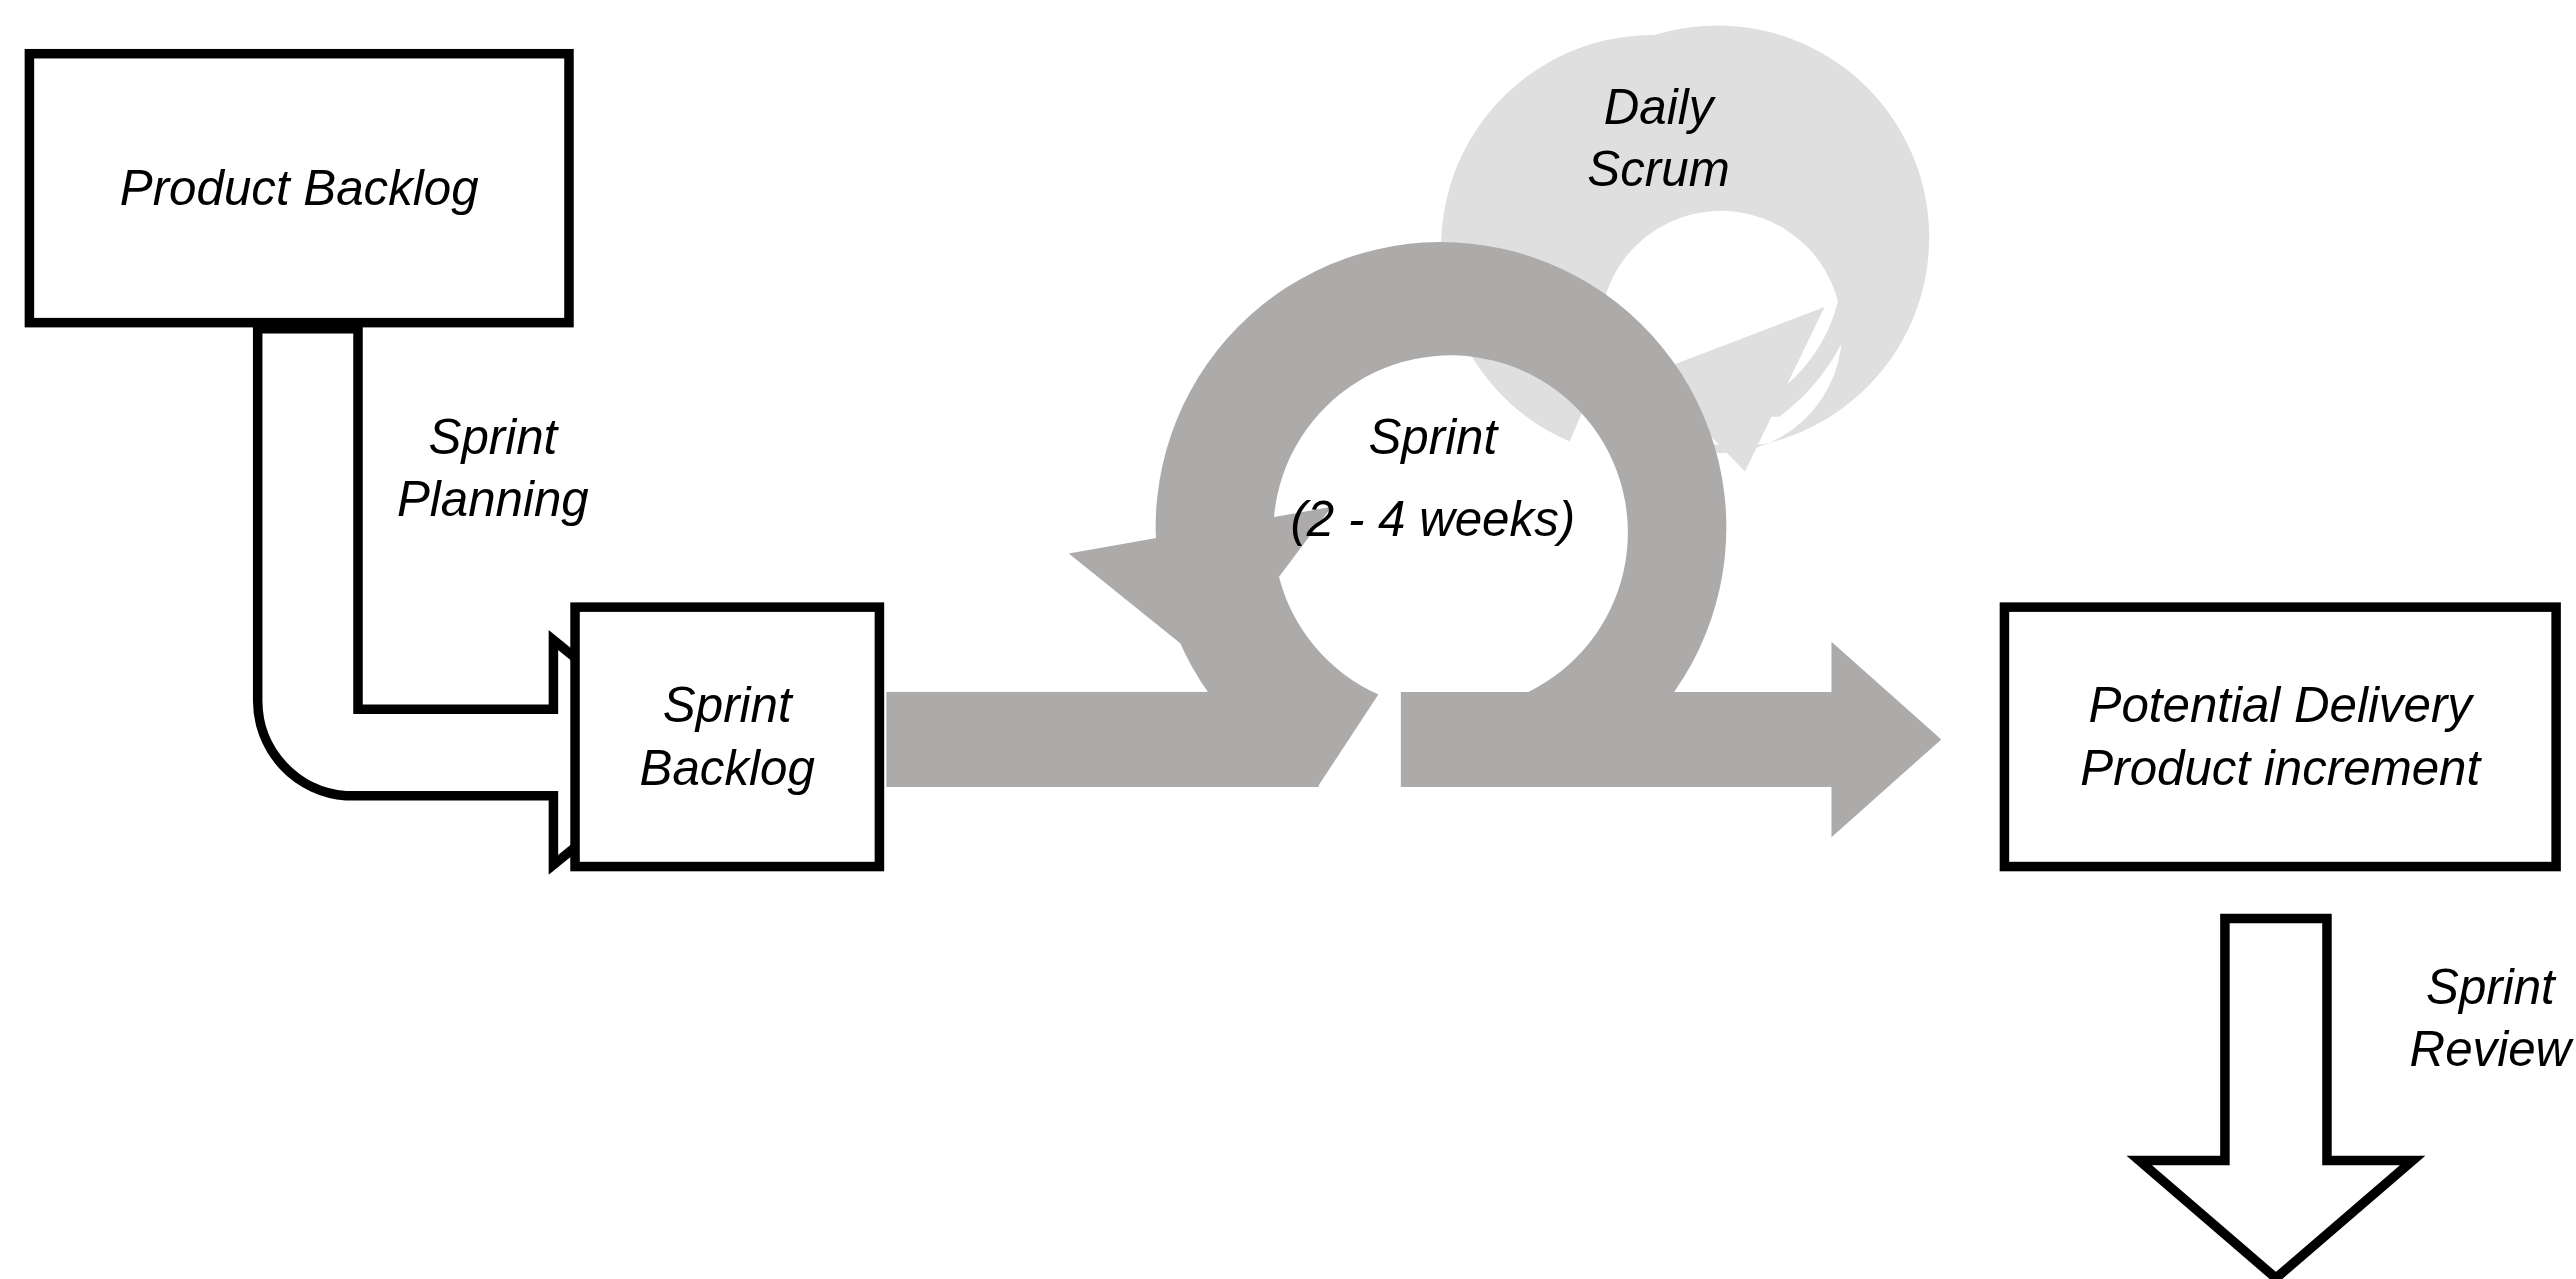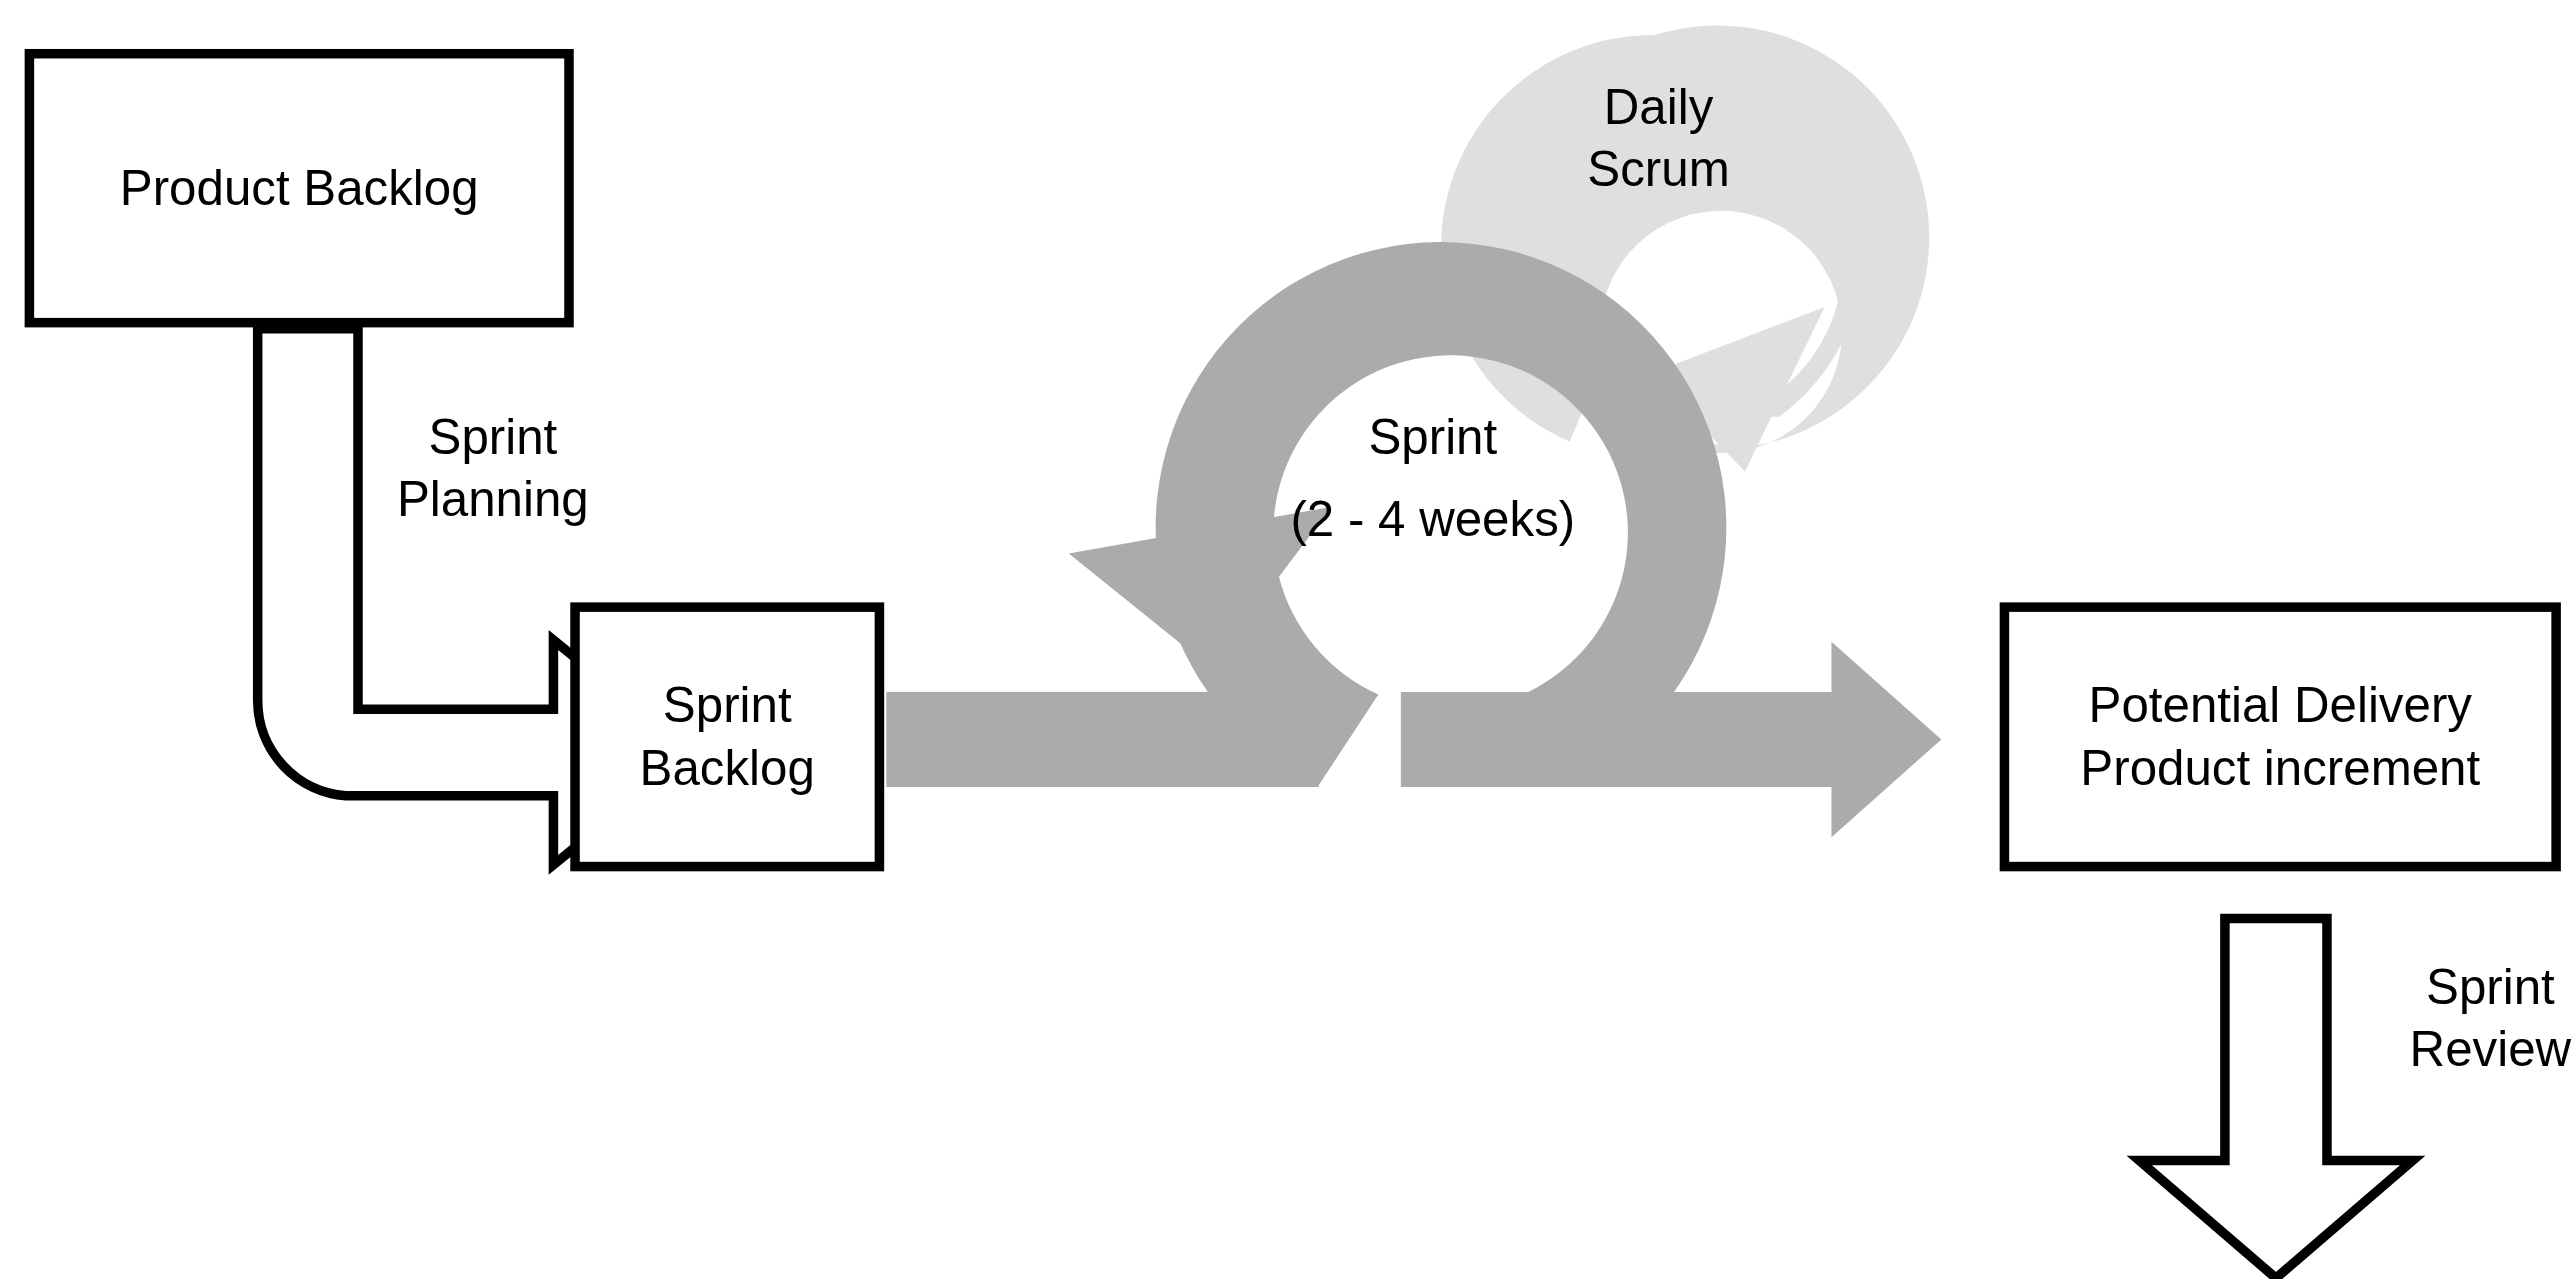--- a/index.html
+++ b/index.html
@@ -11,20 +11,21 @@
     width: 2576px;
     height: 1280px;
     overflow: hidden;
     font-family: "Liberation Sans", sans-serif;
   }
   #diagram-root {
     position: relative;
     width: 2372px;
     height: 1280px;
     background: #ffffff;
+    font-style: italic;
   }
   svg#scrum-svg {
     display: block;
     width: 2576px;
     height: 1280px;
   }
   .node-box {
     fill: #ffffff;
     stroke: #000000;
     stroke-width: 11;

